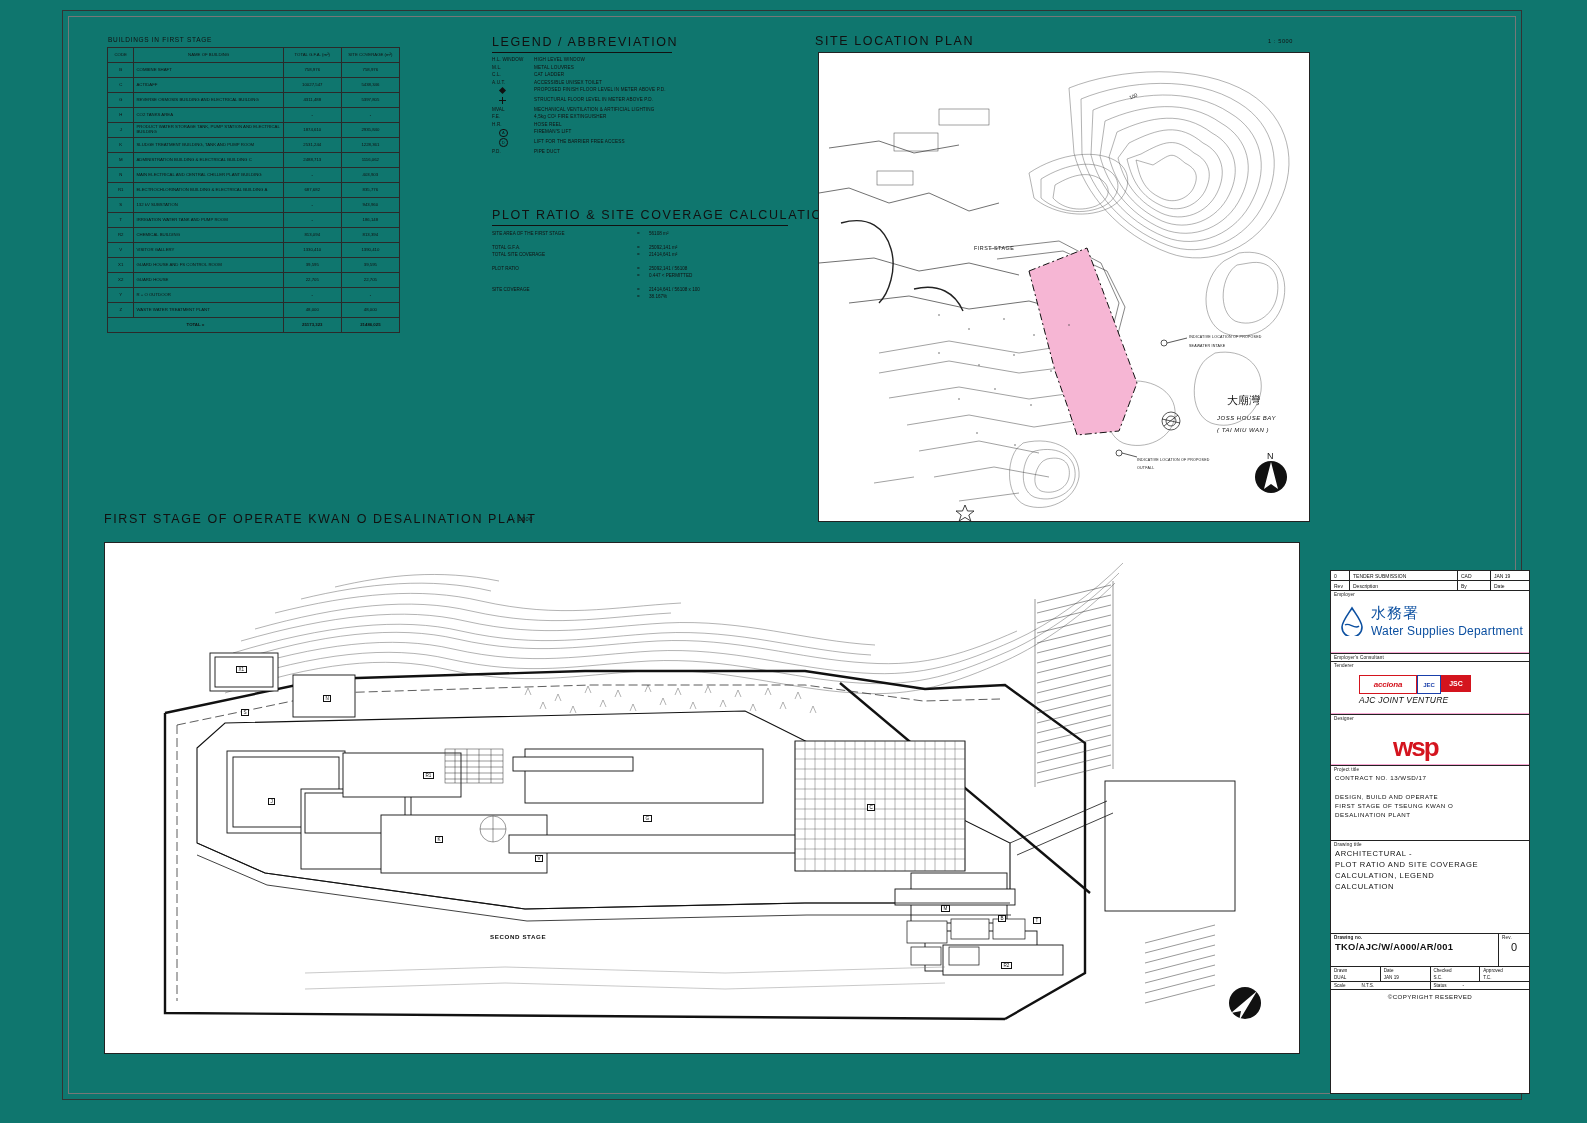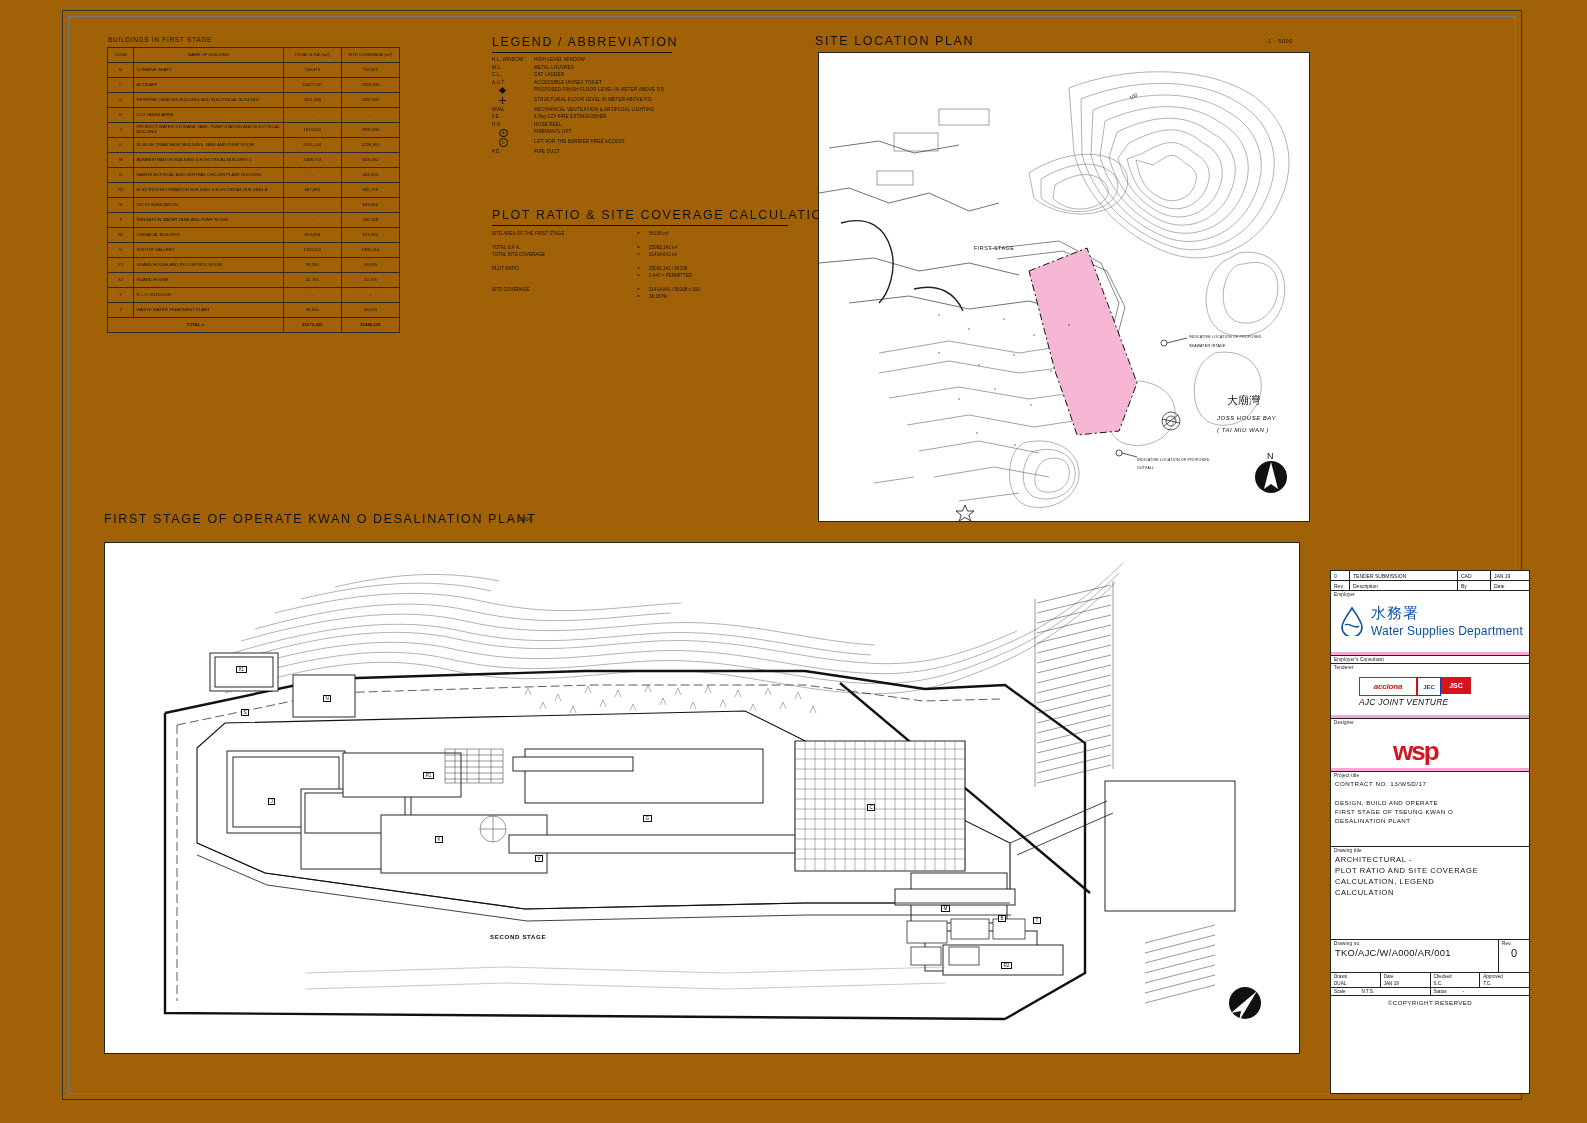--- a/index.html
+++ b/index.html
@@ -1,17 +1,17 @@
 <!DOCTYPE html>
 <html><head>
 <meta charset="utf-8">
 <style>
   html,body{margin:0;padding:0;background:#ffffff;}
   body{font-family:"Liberation Sans", sans-serif;color:#111;}
-  #sheet{position:relative;width:1587px;height:1123px;background:#a16207;overflow:hidden;}
+  #sheet{position:relative;width:1587px;height:1123px;background:#0f766e;overflow:hidden;}
   .frame{position:absolute;border:1px solid #222;}
 
   
   #outer-border{left:62px;top:10px;width:1458px;height:1088px;border:1px solid #333;}
   #inner-border{left:68px;top:16px;width:1446px;height:1076px;border:1px solid #777;}
 
   
   .h-title{font-size:12.5px;letter-spacing:1.6px;color:#111;white-space:nowrap;}
   .micro{font-size:4.4px;letter-spacing:.1px;color:#111;}
 
@@ -78,21 +78,21 @@
   
   #tb{position:absolute;left:1330px;top:570px;width:198px;height:522px;border:1px solid #222;background:#fff;}
   .tb-sec{border-bottom:1px solid #222;position:relative;}
   .tb-lbl{font-size:4.6px;letter-spacing:.2px;color:#111;padding:1px 3px;}
   .rev-tab{display:flex;font-size:5px;border-bottom:1px solid #222;}
   .rev-tab>div{padding:1.5px 3px;border-right:1px solid #222;}
   .rev-c1{width:12px;flex:0 0 12px;}
   .rev-c2{flex:1;}
   .rev-c3{width:26px;flex:0 0 26px;}
   .rev-c4{width:32px;flex:0 0 32px;border-right:none !important;}
-  .logo-cell{height:54px;position:relative;border-bottom:3px solid #f9a8d4;}
+  .logo-cell{height:54px;position:relative;border-bottom:1px solid #f9a8d4;}
   #wsd-cn{font-size:15px;font-family:"DejaVu Sans",sans-serif;color:#0b4fa0;position:absolute;left:40px;top:6px;letter-spacing:1px;}
   #wsd-en{font-size:12px;color:#0b4fa0;position:absolute;left:40px;top:26px;letter-spacing:.2px;}
   #wsd-mark{position:absolute;left:8px;top:8px;width:26px;height:30px;}
   #bv-mark{position:absolute;left:12px;top:10px;width:26px;height:22px;background:#0a2d6e;border-radius:2px;}
   #bv-text{position:absolute;left:44px;top:13px;font-size:10px;font-weight:bold;letter-spacing:.3px;color:#111;}
   #acc-box{position:absolute;left:28px;top:6px;width:56px;height:17px;border:1.2px solid #d4141e;display:flex;align-items:center;justify-content:center;}
   #acc-text{font-size:8px;color:#d4141e;font-weight:bold;letter-spacing:-.2px;font-style:italic;}
   #jec-box{position:absolute;left:86px;top:6px;width:22px;height:17px;border:1.2px solid #1a3faa;display:flex;align-items:center;justify-content:center;}
   #jec-text{font-size:6px;color:#1a3faa;font-weight:bold;}
   #jsc-box{position:absolute;left:110px;top:6px;width:30px;height:17px;background:#d4141e;display:flex;align-items:center;justify-content:center;}
@@ -664,21 +664,21 @@
       <div class="tb-lbl">Drawing title</div>
       <div id="dtitle-lines">
           <div class="dtitle-line">ARCHITECTURAL -</div>
           <div class="dtitle-line">PLOT RATIO AND SITE COVERAGE</div>
           <div class="dtitle-line">CALCULATION, LEGEND</div>
           <div class="dtitle-line">CALCULATION</div>
         </div>
     </div>
 
     <div class="tb-sec" style="height:32px;display:flex">
-      <div style="flex:1;border-right:1px solid #222;">
+      <div style="flex:1;border-right:1px solid #222;font-weight:bold;">
         <div class="tb-lbl">Drawing no.</div>
         <div id="dwg-no">TKO/AJC/W/A000/AR/001</div>
       </div>
       <div style="width:30px;flex:0 0 30px;">
         <div class="tb-lbl">Rev.</div>
         <div id="rev-no">0</div>
       </div>
     </div>
 
     <div style="display:flex;border-bottom:1px solid #222;">

